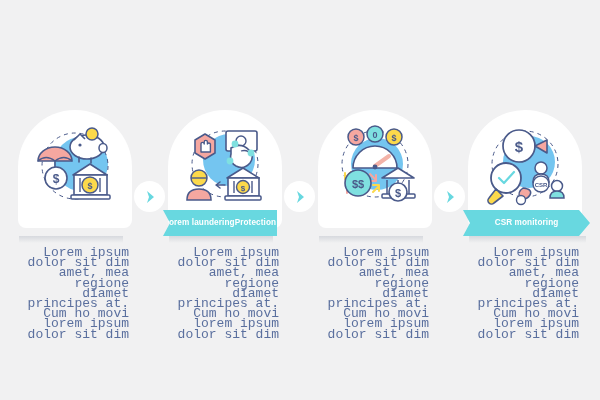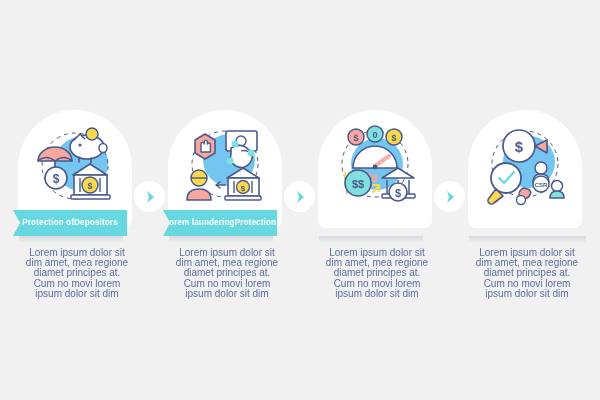--- a/index.html
+++ b/index.html
@@ -57,23 +57,24 @@
     background:linear-gradient(to bottom, rgba(120,130,150,.22), rgba(120,130,150,0));
     z-index:1;
   }
 
   
   .desc{
     position:absolute;
     left:25px; top:248px;
     width:104px;
     color:#5a6f9e;
-    font-size:10px;
+    font-size:13px;
     line-height:10.2px;
-    text-align:center;
+    text-align:right;
+    font-family:Liberation Mono, monospace;
   }
 
   
   .arrow{
     position:absolute;
     top:181px;
     width:31px;height:31px;
     border-radius:50%;
     background:#ffffff;
     display:flex;align-items:center;justify-content:center;
@@ -110,25 +111,20 @@
 
         <path d="M44 55 l17 -11 l17 11 z" fill="#fff" stroke="#4a5a8a" stroke-width="1.6" stroke-linejoin="round"></path>
         <rect x="45" y="55" width="33" height="20" fill="#fff" stroke="#4a5a8a" stroke-width="1.6"></rect>
         <path d="M51 58 v14 M71 58 v14" stroke="#4a5a8a" stroke-width="1.4"></path>
         <rect x="42" y="75" width="39" height="4" rx="1" fill="#fff" stroke="#4a5a8a" stroke-width="1.5"></rect>
         <circle cx="61" cy="65" r="8" fill="#fcd94b" stroke="#4a5a8a" stroke-width="1.5"></circle>
         <text x="61" y="69" font-family="Liberation Sans, sans-serif" font-size="9" font-weight="bold" fill="#4a5a8a" text-anchor="middle">$</text>
       </svg>
     </div>
     <div class="ribbon-shadow"></div>
-    <div class="ribbon">
-      <span>Protection of</span>
-        <br>
-      <span>Depositors</span>
-    </div>
     <div class="desc">Lorem ipsum dolor sit dim amet, mea regione diamet principes at. Cum no movi lorem ipsum dolor sit dim</div>
   </div>
 
   <div class="arrow" style="left:134px">
     <svg width="16" height="16" viewBox="0 0 16 16">
       <path d="M5 2 L12 8 L5 14 L7 8 Z" fill="#68d8e0"></path>
     </svg>
   </div>
 
   <div class="step" style="left:150px">
@@ -243,16 +239,19 @@
         <path d="M71 78 q0 -7 7 -7 q7 0 7 7 z" fill="#7fe0e0" stroke="#4a5a8a" stroke-width="1.5"></path>
 
         <circle cx="62" cy="64" r="8" fill="#fff" stroke="#4a5a8a" stroke-width="1.5"></circle>
         <text x="62" y="67" font-family="Liberation Sans, sans-serif" font-size="6" font-weight="bold" fill="#4a5a8a" text-anchor="middle">CSR</text>
 
         <path d="M44 68 q-6 4 -3 10 q6 3 10 -3 q3 -6 -7 -7 z" fill="#f5a7a0" stroke="#4a5a8a" stroke-width="1.5"></path>
         <circle cx="42" cy="80" r="4.5" fill="#fff" stroke="#4a5a8a" stroke-width="1.4"></circle>
       </svg>
     </div>
     <div class="ribbon-shadow" style="width:117px"></div>
+    <div class="ribbon last">
+      <span>CSR monitoring</span>
+    </div>
     <div class="desc">Lorem ipsum dolor sit dim amet, mea regione diamet principes at. Cum no movi lorem ipsum dolor sit dim</div>
   </div>
 
 </div>
 
 </body></html>

